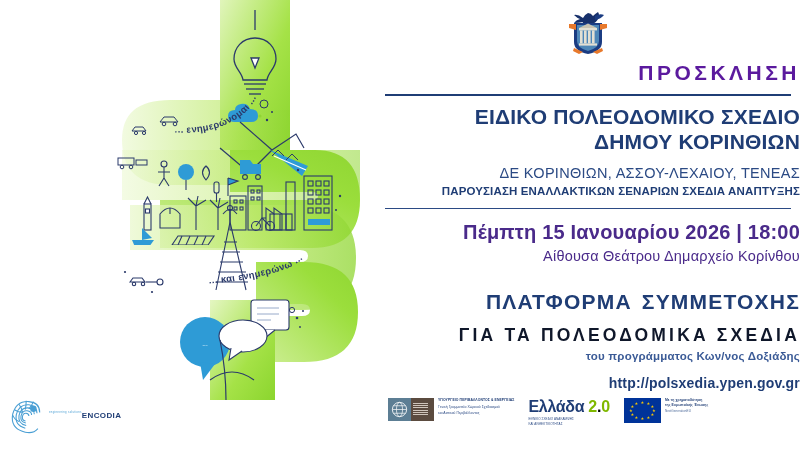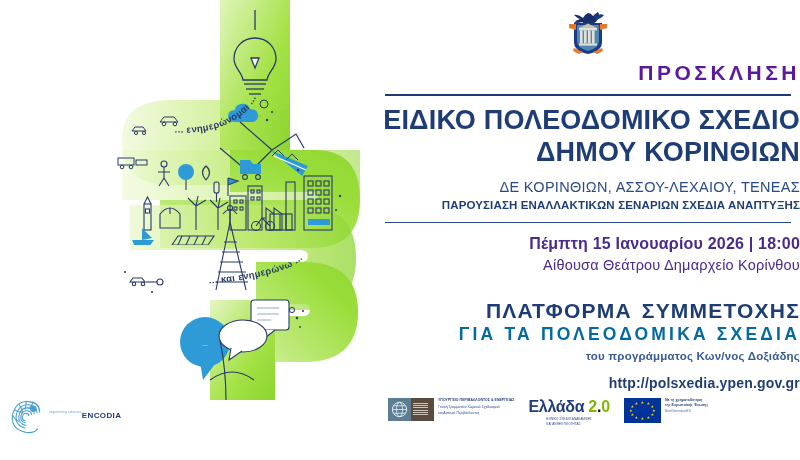--- a/index.html
+++ b/index.html
@@ -51,21 +51,21 @@
   .rule {
     height: 2px;
     background: #1F3D75;
     margin: 11px auto 0 auto;
     width: 406px;
   }
   .rule.thin { height: 1.5px; background: #2B4A84; }
 
   .plan-title {
     margin-top: 9px;
-    font-size: 27px;
+    font-size: 21px;
     font-weight: bold;
     color: #1F3D75;
     line-height: 1.18;
     letter-spacing: 0.2px;
   }
   .plan-subtitle {
     margin-top: 10px;
     font-size: 14.5px;
     color: #2B4A84;
     letter-spacing: 0.3px;
@@ -74,21 +74,21 @@
   .plan-sub2 {
     margin-top: 4px;
     font-size: 11.5px;
     font-weight: bold;
     color: #1F3D75;
     letter-spacing: 0.15px;
   }
 
   .event-date {
     margin-top: 12px;
-    font-size: 16px;
+    font-size: 20px;
     font-weight: bold;
     color: #4A2A8A;
     letter-spacing: 0.2px;
   }
   .event-venue {
     margin-top: 4px;
     font-size: 14.5px;
     color: #4A2A8A;
     letter-spacing: 0.2px;
   }
@@ -96,24 +96,24 @@
   .platform-line1 {
     margin-top: 27px;
     font-size: 21px;
     font-weight: bold;
     color: #1F3D75;
     letter-spacing: 1.2px;
     line-height: 1.05;
   }
   .platform-line1 .gap { display: inline-block; width: 10px; }
   .platform-line2 {
-    margin-top: 3px;
+    margin-top: 13px;
     font-size: 17.5px;
     font-weight: bold;
-    color: #0369a1;
+    color: #0f172a;
     letter-spacing: 3.2px;
     line-height: 1.05;
   }
   .platform-prog {
     margin-top: 6px;
     font-size: 11.5px;
     font-weight: bold;
     color: #3A5A96;
     letter-spacing: 0.2px;
     padding-left: 80px;
@@ -155,21 +155,21 @@
   .ypen-brown {
     width: 23px; height: 23px; background: #5B4B3F;
     display: flex; align-items: center; justify-content: center;
     padding: 2px;
   }
   .ypen-brown-lines { width: 100%; }
   .ypen-brown-lines div {
     height: 0.9px; background: #cfc5bb; margin-bottom: 1.3px; width: 80%;
   }
 
-  .ellada-logo { display: flex; flex-direction: column; align-items: center; }
+  .ellada-logo { display: flex; flex-direction: column; align-items: flex-start; }
   .ellada-main { display: flex; align-items: baseline; gap: 4px; }
   .ellada-word { font-size: 16px; font-weight: bold; color: #1F3D75; letter-spacing: -0.3px; }
   .ellada-ver { font-size: 16px; font-weight: bold; letter-spacing: -0.2px; }
   .ellada-ver .g { color: #7FB800; }
   .ellada-sub { margin-top: 1px; }
   .ellada-sub div { font-size: 3px; color: #2B4A84; line-height: 1.5; letter-spacing: 0.1px; }
 
   .eu-flag {
     width: 37px; height: 25px; background: #003399;
     position: relative; flex: none;

